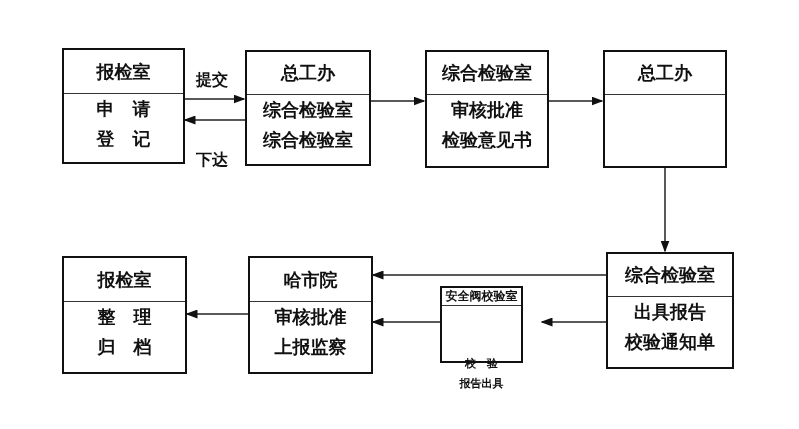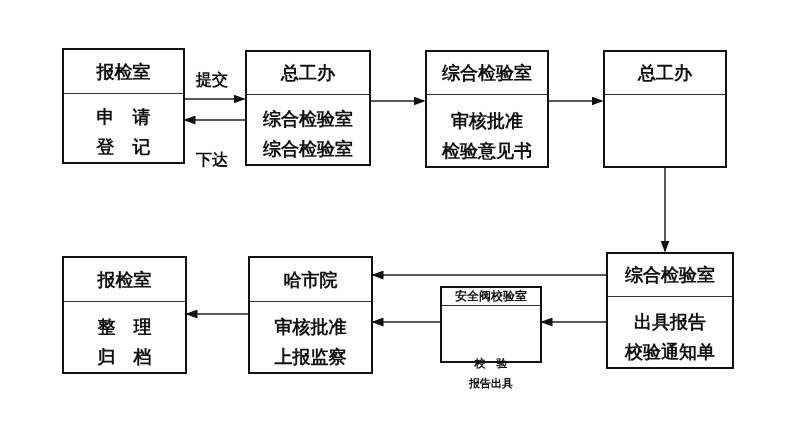--- a/index.html
+++ b/index.html
@@ -2,21 +2,21 @@
 <html><head>
 <meta charset="utf-8">
 <style>
   html, body { margin:0; padding:0; background:#ffffff; }
   body { width:799px; height:429px; position:relative; overflow:hidden;
          font-family:"DejaVu Sans", sans-serif; color:#111; }
   .box { position:absolute; border:2px solid #111; box-sizing:border-box; background:#fff;
          display:flex; flex-direction:column; }
   .box .head { border-bottom:1.5px solid #333; display:flex; align-items:center; justify-content:center;
                font-size:18px; font-weight:bold; }
-  .box .body { flex:1; display:flex; flex-direction:column; align-items:center; justify-content:flex-end;
+  .box .body { flex:1; display:flex; flex-direction:column; align-items:center; justify-content:flex-start;
                font-size:18px; font-weight:bold; line-height:30px; }
   .box.small .head { font-size:12px; }
   .box.small .body { font-size:11px; line-height:20px; }
   .lbl { position:absolute; font-size:16px; font-weight:bold; }
   svg.arrows { position:absolute; left:0; top:0; }
 </style>
 </head>
 <body>
 
 <svg class="arrows" width="799" height="429">
@@ -70,21 +70,21 @@
 </div>
 
 <div class="box" style="left:606px;top:252px;width:128px;height:117px;">
   <div class="head" style="height:42px;">综合检验室</div>
   <div class="body">
     <div>出具报告</div>
     <div>校验通知单</div>
   </div>
 </div>
 
-<div class="box small" style="left:440px;top:286px;width:102px;height:77px;gap:48px;">
+<div class="box small" style="left:440px;top:286px;width:83px;height:77px;gap:48px;">
   <div class="head" style="height:28px;">安全阀校验室</div>
   <div class="body">
     <div>校　验</div>
     <div>报告出具</div>
   </div>
 </div>
 
 <div class="box" style="left:248px;top:256px;width:125px;height:118px;">
   <div class="head" style="height:43px;">哈市院</div>
   <div class="body">

